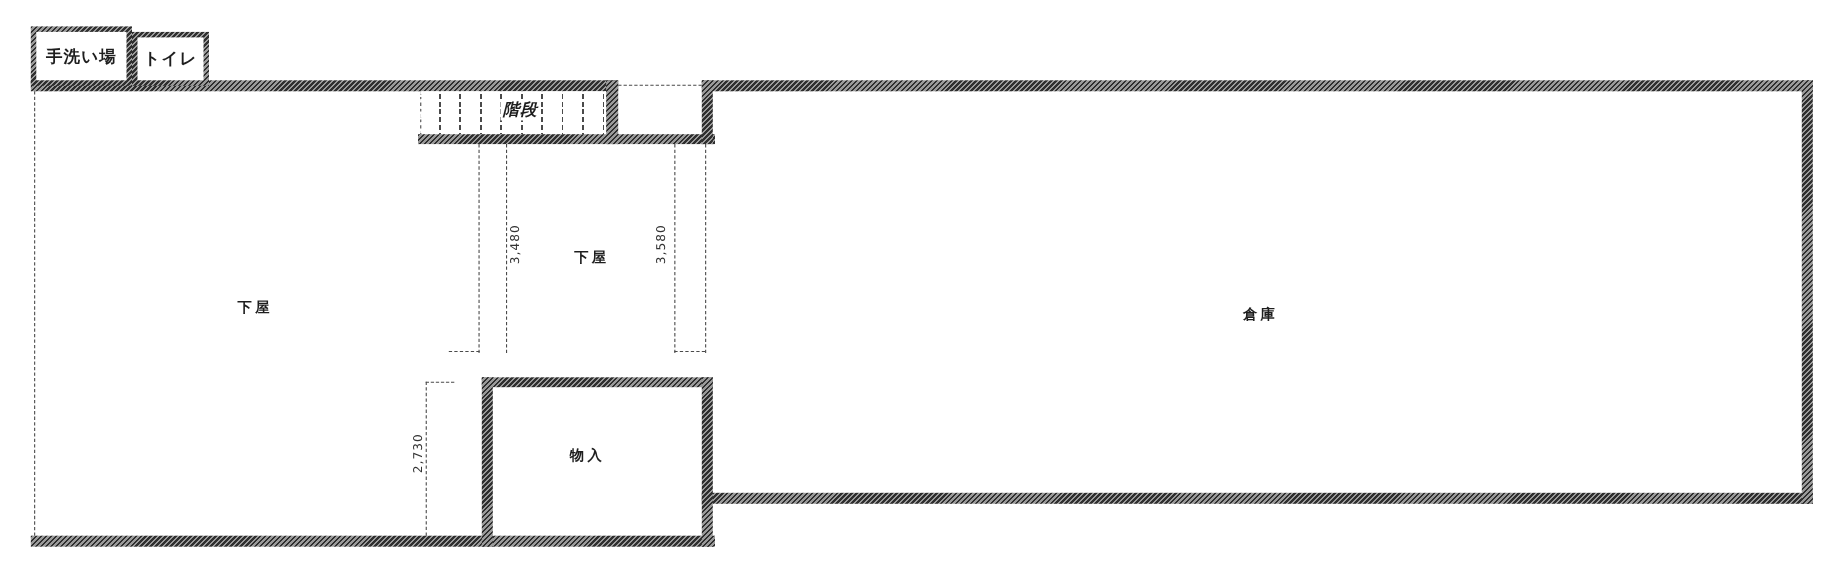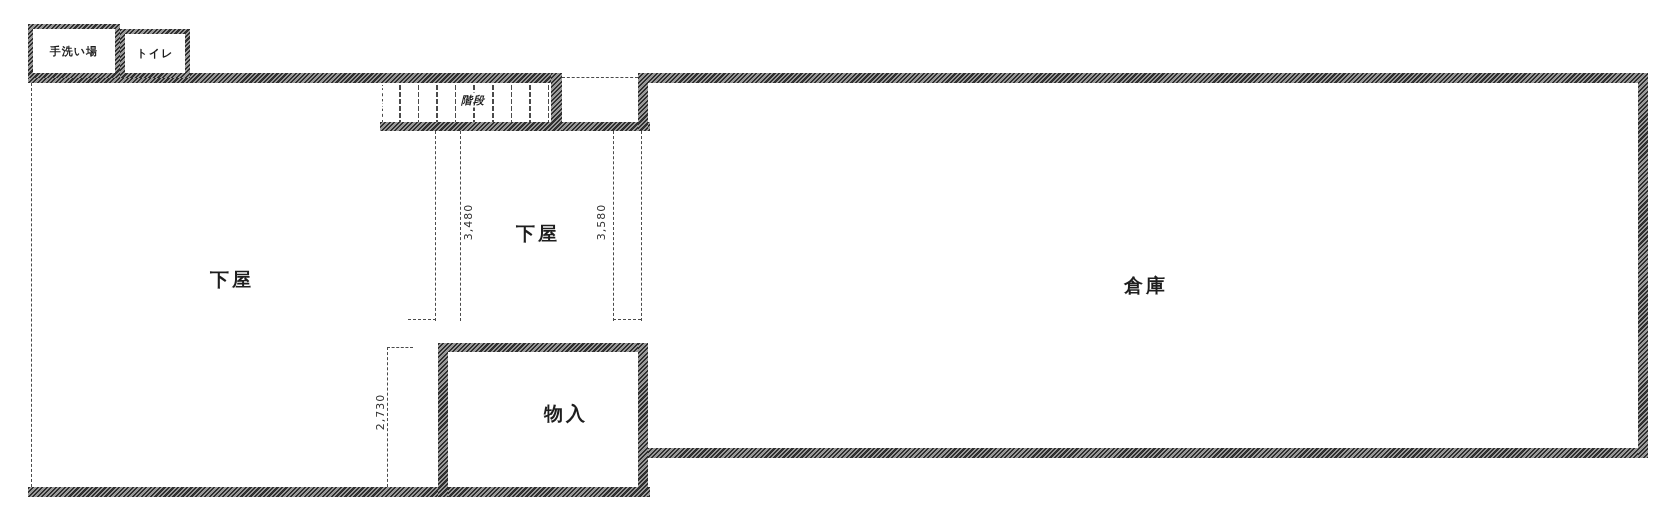--- a/index.html
+++ b/index.html
@@ -35,24 +35,24 @@
   
   .treads{
     position:absolute;
     background-image:
       repeating-linear-gradient(180deg,var(--background) 0 2.5px,rgba(255,255,255,0) 2.5px 7px),
       repeating-linear-gradient(90deg,transparent 0 17px,var(--line) 17px 18.6px);
   }
   
   .room-label{
     position:absolute;transform:translate(-50%,-50%);
-    font-size:19px;font-weight:bold;letter-spacing:3px;white-space:nowrap;
+    font-size:13px;font-weight:bold;letter-spacing:3px;white-space:nowrap;
     color:var(--text);
   }
-  .room-label.small{font-size:11px;letter-spacing:1px;}
+  .room-label.small{font-size:15px;letter-spacing:1px;}
   .room-label.on-lines{background:var(--background);padding:0 2px;}
   
   .dim{
     position:absolute;transform:translate(-50%,-50%) rotate(-90deg);
     font-size:11px;letter-spacing:1px;white-space:nowrap;color:#333;
   }
 </style>
 </head>
 <body>
 
@@ -93,20 +93,20 @@
   <div class="dash-h" style="left:613px;top:319px;width:28px;"></div>
 
   <div class="dash-v" style="left:387px;top:347px;height:140px;"></div>
   <div class="dash-h" style="left:387px;top:347px;width:26px;"></div>
 
   <div class="treads" style="left:382px;top:83px;width:169px;height:39px;"></div>
 
   <div class="room-label small on-lines" style="left:473px;top:100px;font-style:italic;">階段</div>
   <div class="room-label" style="left:232px;top:280px;">下屋</div>
   <div class="room-label" style="left:538px;top:234px;">下屋</div>
-  <div class="room-label" style="left:566px;top:414px;font-family:Liberation Serif, serif;">物入</div>
+  <div class="room-label" style="left:534px;top:414px;font-family:Liberation Serif, serif;">物入</div>
   <div class="room-label" style="left:1146px;top:286px;">倉庫</div>
 
   <div class="dim" style="left:468px;top:222px;">3,480</div>
   <div class="dim" style="left:601px;top:222px;">3,580</div>
   <div class="dim" style="left:380px;top:412px;">2,730</div>
 
 </div>
 
 </body></html>

